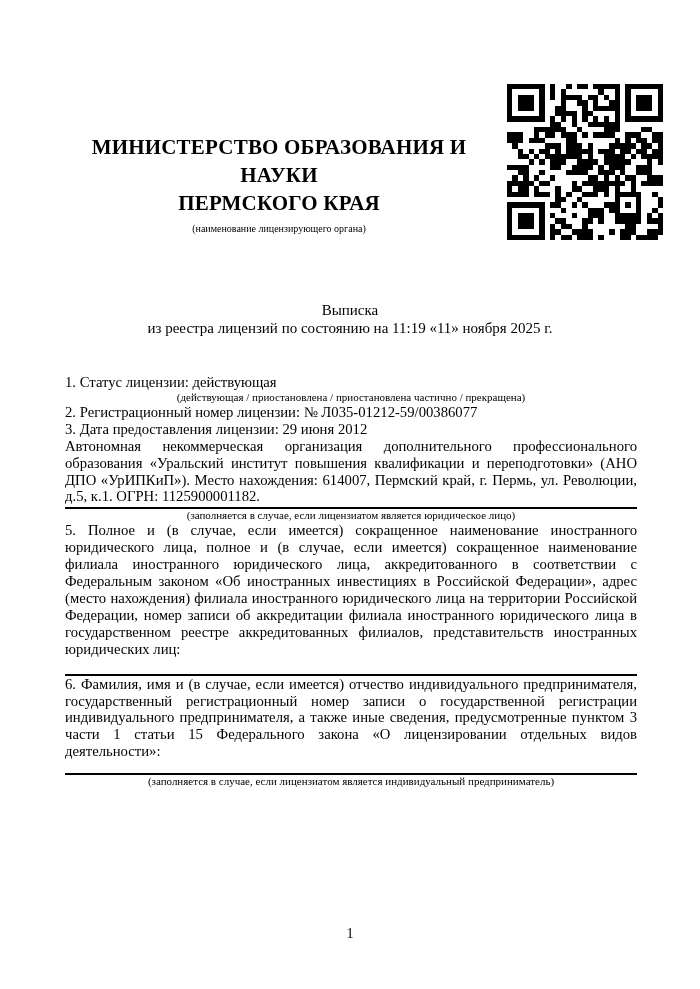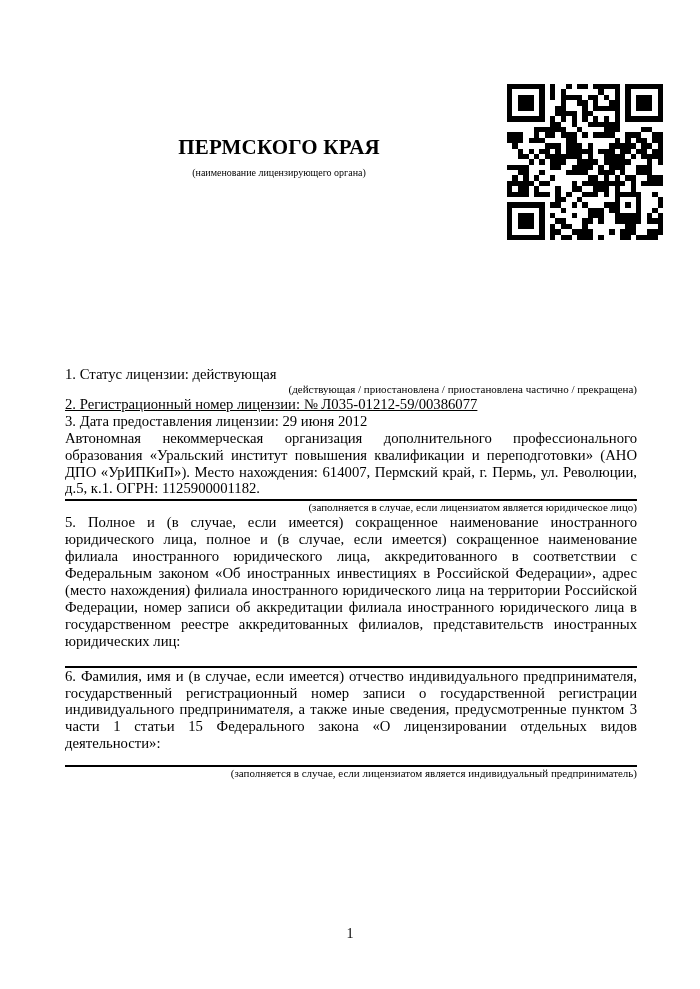--- a/index.html
+++ b/index.html
@@ -28,34 +28,34 @@
     position:absolute;left:507px;top:84px;width:156px;height:156px;
   }
   .qr svg{display:block;width:156px;height:156px;}
   
   .doc-title{
     position:absolute;left:0;top:301px;width:700px;
     text-align:center;font-size:15px;line-height:18px;
   }
   
   .content{
-    position:absolute;left:65px;top:366px;width:572px;
+    position:absolute;left:65px;top:374px;width:572px;
     font-size:14.7px;line-height:16.9px;
   }
   .content p{margin:0;padding:0;}
   .just{text-align:justify;}
   .caption{
-    font-size:11px;line-height:13px;text-align:right;margin:0;
+    font-size:11px;line-height:13px;text-align:center;margin:0;
   }
   .rule{
     border:0;border-top:2px solid #000;height:0;margin:0;
   }
   
   .s1-cap{margin-top:3px;margin-bottom:23px;}
-  .s2{margin-bottom:14px;text-decoration:underline;}
+  .s2{margin-bottom:14px;}
   .s3{margin-bottom:15px;}
   .s4-rule{margin-top:2px;}
   .s4-cap{margin-bottom:17px;}
   .s5-rule{margin-top:16px;}
   .s5-cap{margin-bottom:24px;}
   .s6-rule{margin-top:13px;}
   .s6-cap{margin-bottom:24px;}
   
   .pageno{
     position:absolute;left:0;top:926px;width:700px;
@@ -518,24 +518,29 @@
         <rect x="21" y="28" width="1" height="1"></rect>
         <rect x="22" y="28" width="1" height="1"></rect>
         <rect x="24" y="28" width="1" height="1"></rect>
         <rect x="25" y="28" width="1" height="1"></rect>
         <rect x="26" y="28" width="1" height="1"></rect>
         <rect x="27" y="28" width="1" height="1"></rect>
       </svg>
     </div>
 
   <div class="header">
+    <div class="h-line">МИНИСТЕРСТВО ОБРАЗОВАНИЯ И НАУКИ</div>
     <div class="h-line">ПЕРМСКОГО КРАЯ</div>
     <div class="h-caption">(наименование лицензирующего органа)</div>
   </div>
 
+  <div class="doc-title">
+    <div>Выписка</div>
+    <div>из реестра лицензий по состоянию на 11:19 «11» ноября 2025 г.</div>
+  </div>
 
   <div class="content">
 
     <p>1. Статус лицензии: действующая</p>
     <p class="caption s1-cap">(действующая / приостановлена / приостановлена частично / прекращена)</p>
 
     <p class="s2">2. Регистрационный номер лицензии: № Л035-01212-59/00386077</p>
 
     <p class="s3">3. Дата предоставления лицензии: 29 июня 2012</p>
 

